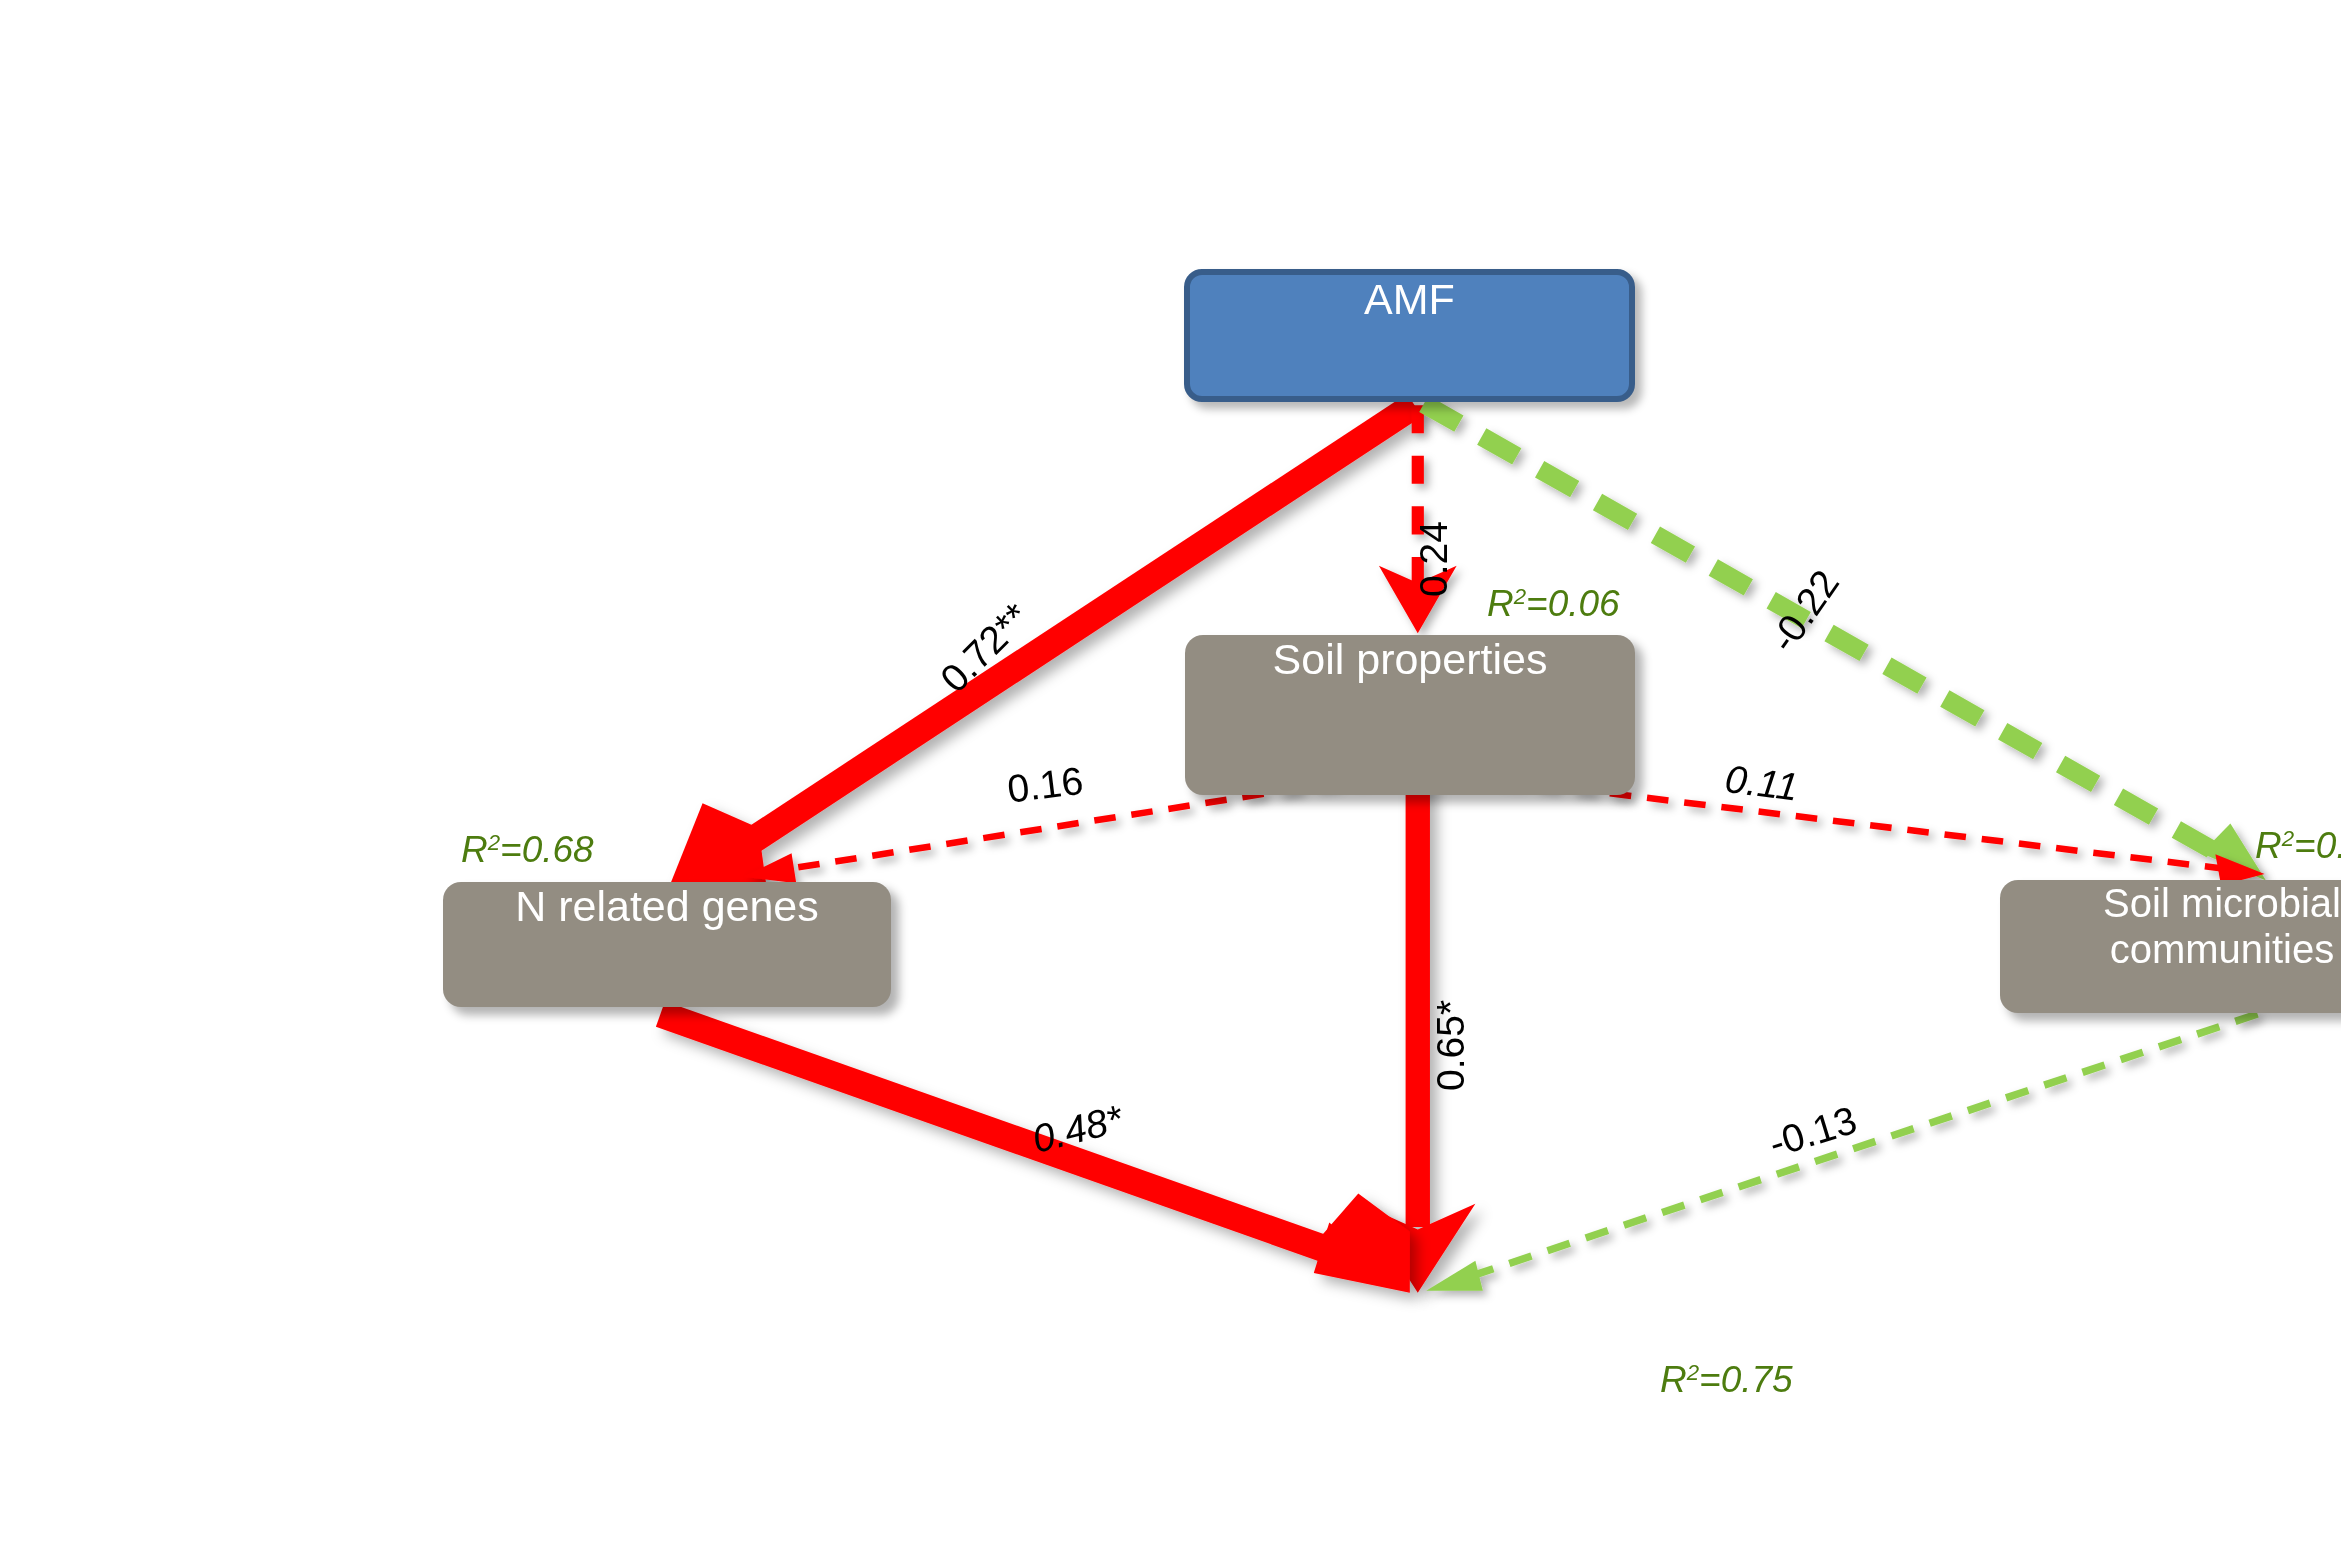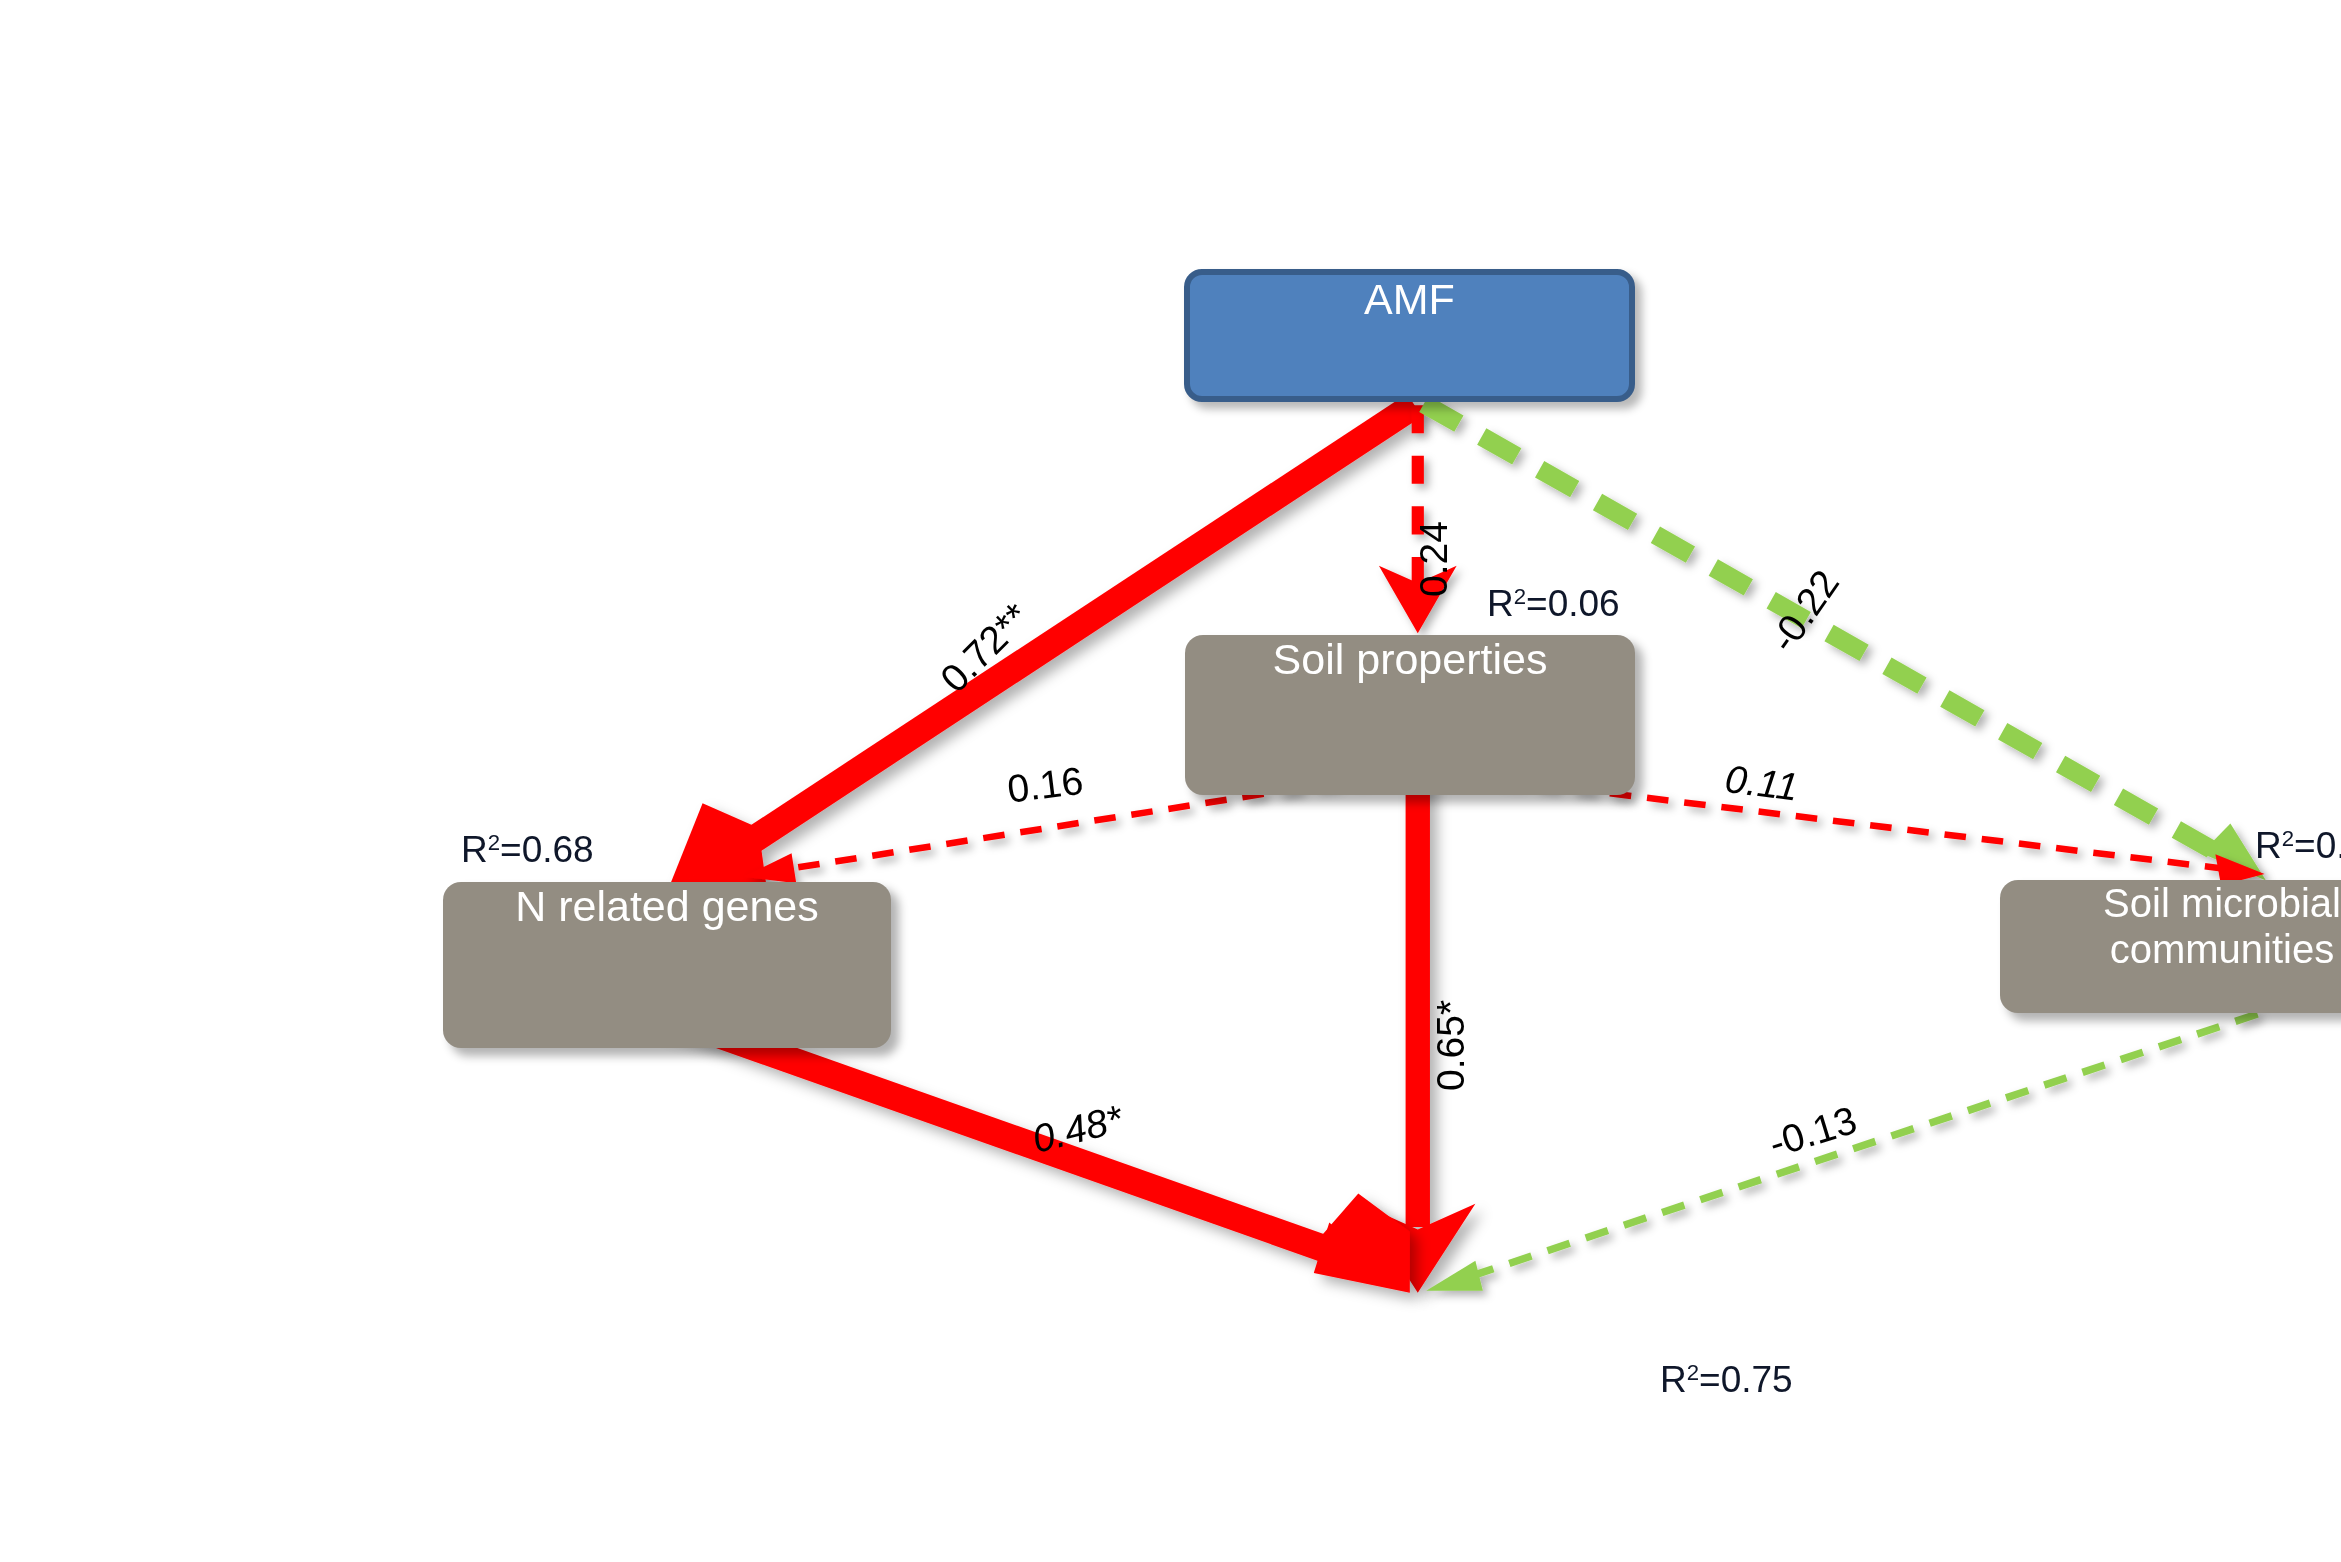--- a/index.html
+++ b/index.html
@@ -30,37 +30,38 @@
     border:6.6px solid #385D8A;
     font-size:43px;
     box-shadow:6.6px 6.6px 8.4px rgba(0,0,0,0.28);
   }
   .node-taupe{
     background:#938D82;
     font-size:43px;
     box-shadow:7.5px 7.5px 9.4px rgba(0,0,0,0.30);
   }
   .node-soilprop{left:1185px;top:635px;width:450px;height:160px;}
-  .node-ngenes{left:443px;top:882px;width:448px;height:166px;}
+  .node-ngenes{left:443px;top:882px;width:448px;height:125px;}
   .node-smc{left:2000px;top:880px;width:444px;height:133px;font-size:40px;}
   .node-n2o{
     left:1186px;top:1279px;width:449px;height:145px;
     background:#00AE4D;
     font-size:43px;
     box-shadow:7.5px 7.5px 9.4px rgba(0,0,0,0.30);
   }
   .node-n2o .lbl sub{font-size:.62em;vertical-align:-0.30em;}
   
   .r2{
     position:absolute;
-    color:#0f172a;
+    color:#4d7c0f;
     font-size:37px;
     font-family:"Liberation Sans",sans-serif;
     white-space:nowrap;
     z-index:7;
+    font-style:italic;
   }
   .r2 sup{font-size:.60em;vertical-align:0.52em;}
   .r2-soilprop{left:1487px;top:583px;}
   .r2-ngenes{left:461px;top:829px;}
   .r2-smc{left:2255px;top:825px;}
   .r2-n2o{left:1660px;top:1319px;margin-top:40px;}
   
   .coef{
     position:absolute;
     color:#000000;

